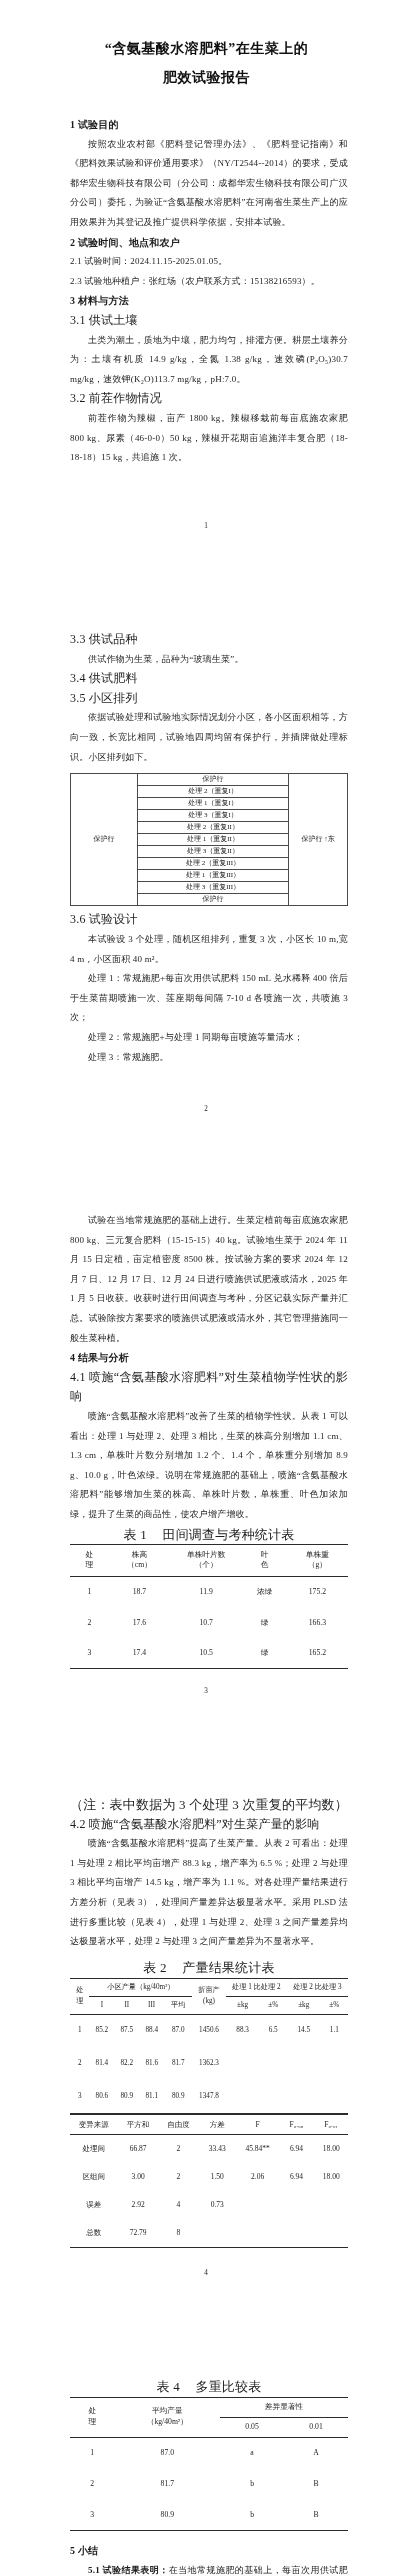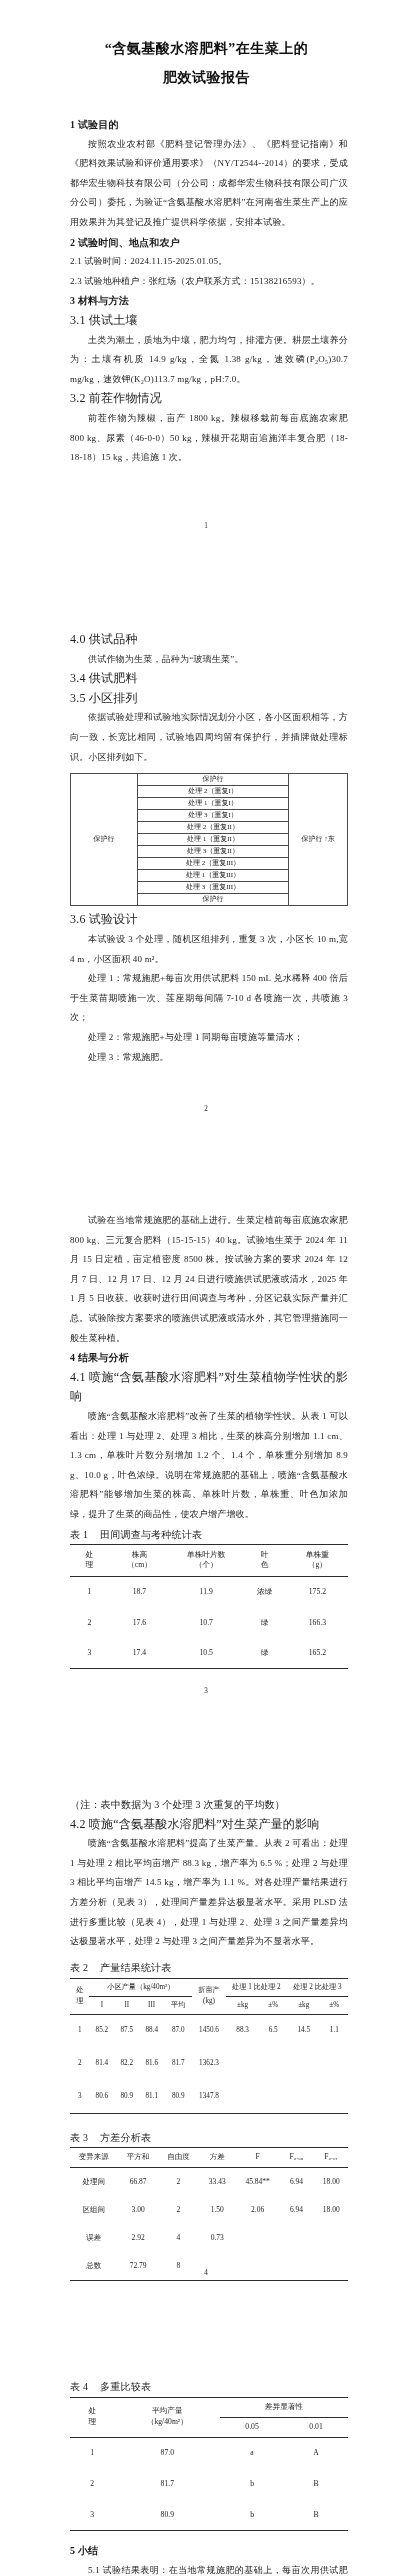--- a/index.html
+++ b/index.html
@@ -15,35 +15,35 @@
     letter-spacing:0.5px;color:#111;
   }
   .content{
     left:70px;width:278px;font-size:9px;line-height:19.6px;
     text-align:justify;letter-spacing:0.2px;
   }
   .content p{margin:0;}
   .ind{text-indent:2em;}
   .hd{font-weight:bold;font-size:10px;}
   .shd{font-size:12px;}
-  .b{font-weight:normal;}
-  .note{font-size:10px;font-family:Liberation Serif, serif;}
+  .b{font-weight:bold;}
+  .note{font-size:13px;font-family:Liberation Serif, serif;}
   .pageno{left:0;width:412px;text-align:center;font-size:7.2px;line-height:10.3px;color:#222;}
   
   .plot{
     display:flex;border:0.5px solid #4a4a4a;margin:6.2px 0 4.1px 0;
     font-size:7px;line-height:10.8px;text-align:center;letter-spacing:0;
   }
   .plot-side{width:66px;display:flex;align-items:center;justify-content:center;}
   .plot-side.right{width:58px;text-align:right;}
   .plot-mid{flex:1;border-left:0.5px solid #4a4a4a;border-right:0.5px solid #4a4a4a;display:flex;flex-direction:column;}
   .plot-mid div{height:11px;border-bottom:0.5px solid #4a4a4a;}
   .plot-mid div:last-child{border-bottom:none;}
   
-  .cap{font-size:10px;margin:0;line-height:19.6px;}
+  .cap{text-align:center;font-size:13px;margin:0;line-height:19.6px;}
   .cap .cl{margin-right:1.2em;}
   table.tbl{
     width:100%;border-collapse:collapse;text-align:center;
     border-top:1px solid #2b2b2b;border-bottom:1px solid #2b2b2b;
     letter-spacing:0;
   }
   table.tbl th{font-weight:normal;white-space:pre-line;line-height:10.8px;}
   table.tbl thead{border-bottom:0.5px solid #2b2b2b;}
   th.grp{border-bottom:0.5px solid #2b2b2b;}
   .t1{font-size:7.7px;}
@@ -73,21 +73,21 @@
   <p>2.3 试验地种植户：张红场（农户联系方式：15138216593）。</p>
   <div class="hd">3 材料与方法</div>
   <div class="shd">3.1 供试土壤</div>
   <p class="ind">土类为潮土，质地为中壤，肥力均匀，排灌方便。耕层土壤养分为：土壤有机质 14.9 g/kg，全氮 1.38 g/kg，速效磷(P₂O₅)30.7 mg/kg，速效钾(K₂O)113.7 mg/kg，pH:7.0。</p>
   <div class="shd">3.2 前茬作物情况</div>
   <p class="ind">前茬作物为辣椒，亩产 1800 kg。辣椒移栽前每亩底施农家肥 800 kg、尿素（46-0-0）50 kg，辣椒开花期亩追施洋丰复合肥（18-18-18）15 kg，共追施 1 次。</p>
 </div>
 <div class="abs pageno" style="top:521px">1</div>
 
 <div class="abs content" style="top:630px">
-  <div class="shd">4.0 供试品种</div>
+  <div class="shd">3.3 供试品种</div>
   <p class="ind">供试作物为生菜，品种为“玻璃生菜”。</p>
   <div class="shd">3.4 供试肥料</div>
   <div class="shd">3.5 小区排列</div>
   <p class="ind">依据试验处理和试验地实际情况划分小区，各小区面积相等，方向一致，长宽比相同，试验地四周均留有保护行，并插牌做处理标识。小区排列如下。</p>
   <div class="plot">
     <div class="plot-side">保护行</div>
     <div class="plot-mid">
         <div>保护行</div>
         <div>处理 2（重复I）</div>
         <div>处理 1（重复I）</div>
@@ -221,23 +221,20 @@
           <td>81.1</td>
           <td>80.9</td>
           <td>1347.8</td>
           <td></td>
           <td></td>
           <td></td>
           <td></td>
         </tr>
       </tbody>
   </table>
-  <div class="cap" style="margin-top:13.4px">
-    <span class="cl">表 3</span><span>方差分析表</span>
-  </div>
   <table class="tbl t3">
     <thead>
       <tr>
         <th style="width:17%">变异来源</th>
         <th style="width:15%">平方和</th>
         <th style="width:14%">自由度</th>
         <th style="width:14%">方差</th>
         <th style="width:15%">F</th>
         <th style="width:13%">F₀.₀₅</th>
         <th style="width:12%">F₀.₀₁</th>

